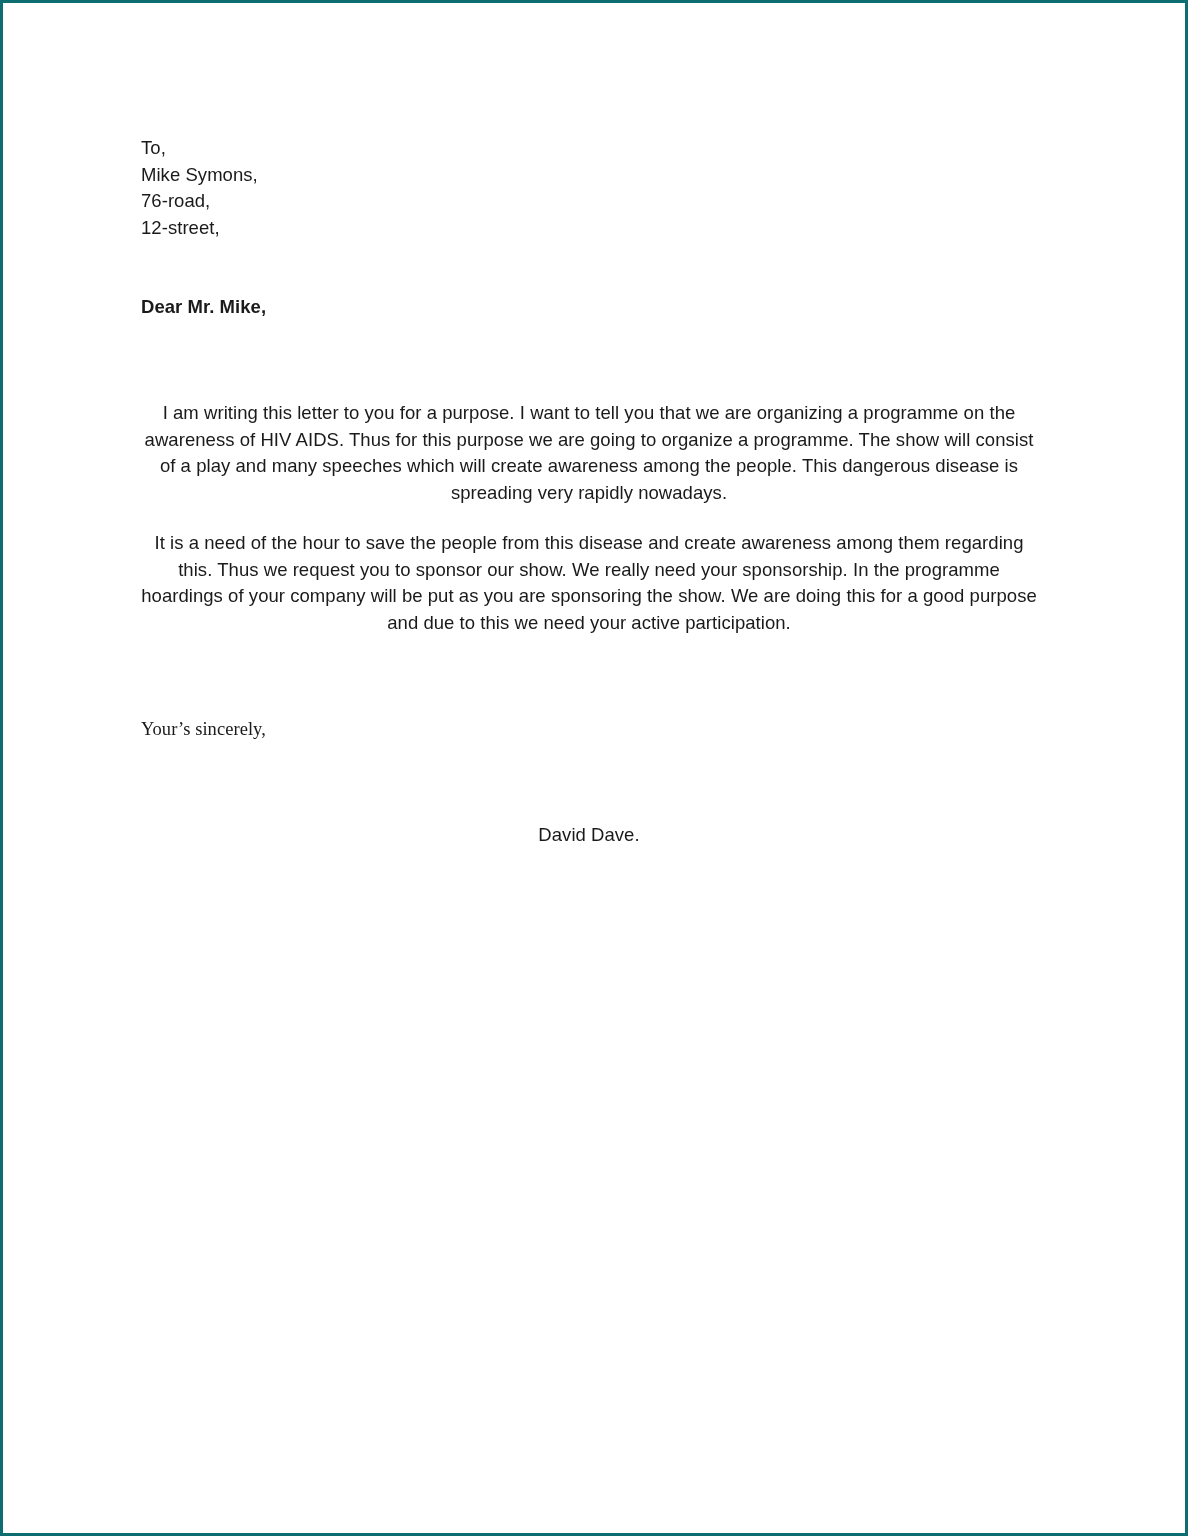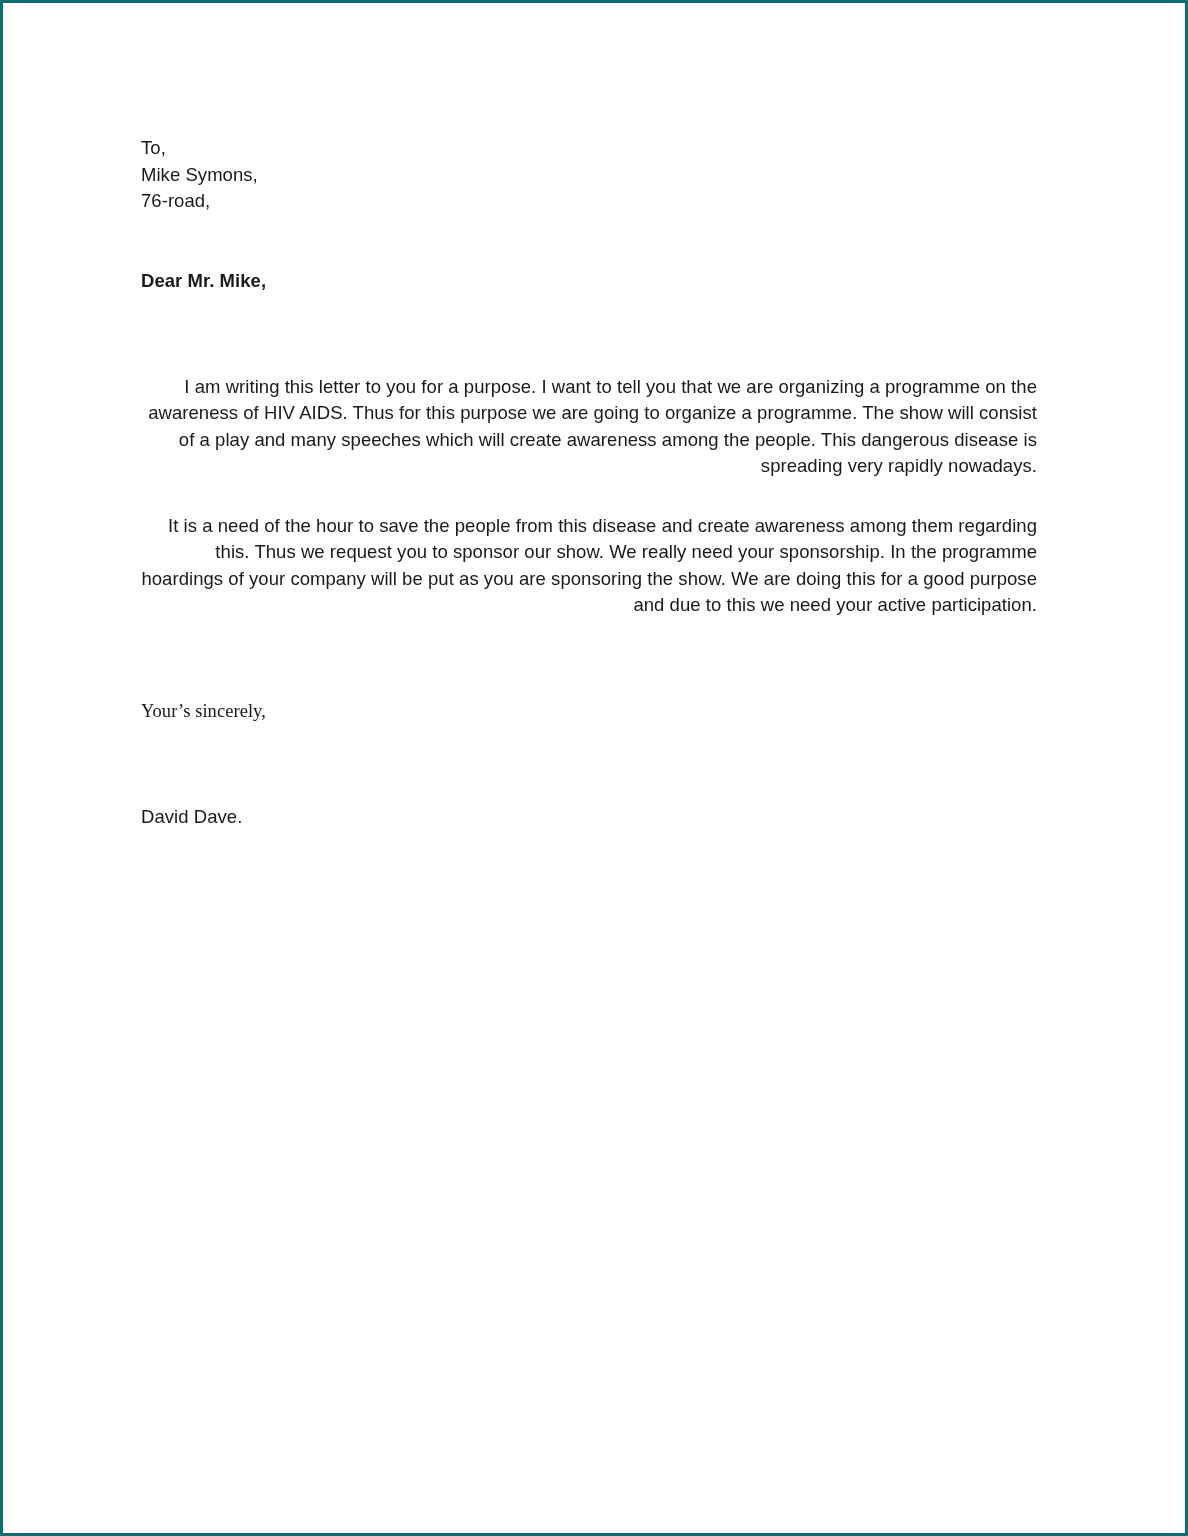--- a/index.html
+++ b/index.html
@@ -58,52 +58,54 @@
     margin-top: 0;
   }
 
   .salutation-block {
     margin-top: 0;
     font-weight: bold;
   }
 
   .para {
     margin: 0;
-    text-align: right;
+    text-align: center;
   }
 
   .para + .para {
-    margin-top: 33px;
+    margin-top: 24px;
   }
 
   .body-paras {
     margin-top: 0;
   }
 
   .closing-block {
     margin-top: 0;
     font-family: Liberation Serif, serif;
   }
 
   .sig-name {
     margin: 0;
+    text-align: center;
   }
 </style>
 </head>
 <body>
 
 <div class="page-frame">
   <div class="page-sheet">
 
     <div class="letter-body">
 
       <div class="addr-block">
         <span class="addr-line">To,</span>
         <span class="addr-line">Mike Symons,</span>
         <span class="addr-line">76-road,</span>
+        <span class="addr-line">12-street,</span>
       </div>
 
       <span class="spacer-line"></span>
 
 
       <span class="spacer-line"></span>
 
       <div class="salutation-block">
         <span class="addr-line">Dear Mr. Mike,</span>
       </div>

